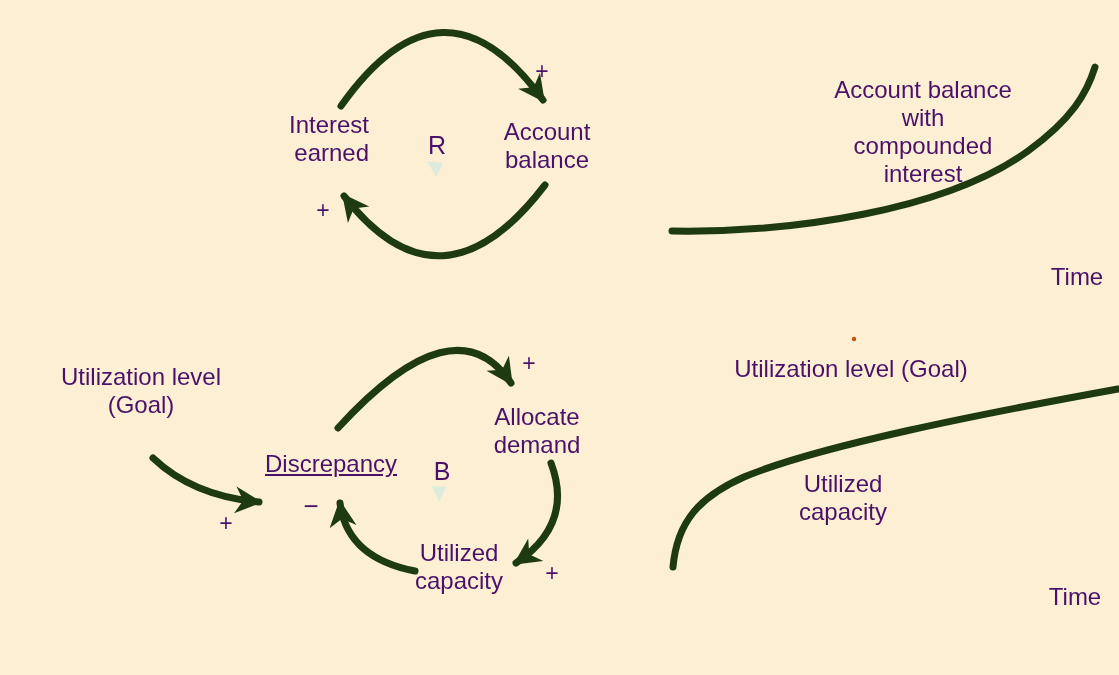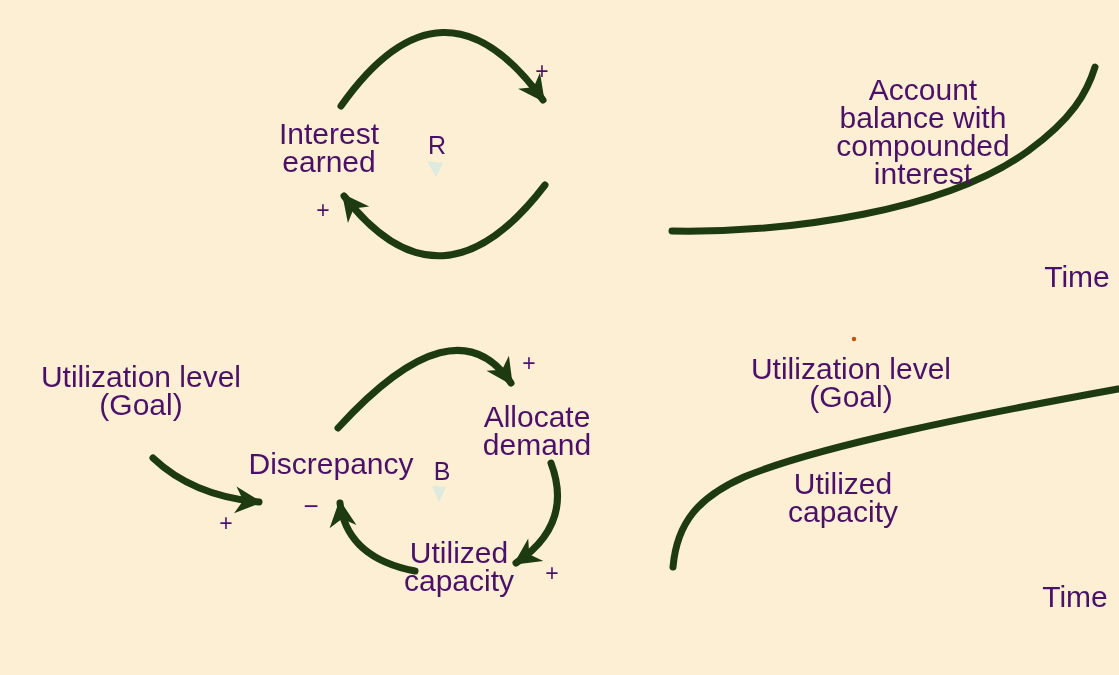--- a/index.html
+++ b/index.html
@@ -11,44 +11,44 @@
     font-family: "Liberation Sans", sans-serif;
     overflow: hidden;
   }
   .layer { position: absolute; left: 0; top: 0; }
   .lbl {
     position: absolute;
     transform: translateX(-50%);
     white-space: pre-line;
     text-align: center;
     color: #4b1168;
-    font-size: 30px;
+    font-size: 24px;
     line-height: 28px;
     font-weight: 400;
   }
   .loop-id { font-size: 25px; }
   .sign { font-size: 23px; }
   .minus { font-size: 26px; }
 
   
-  .node-interest   { left: 329px;  top: 120px; }
+  .node-interest   { left: 329px;  top: 111px; text-align: right; }
   .loop-r          { left: 437px;  top: 131px; }
   .node-account    { left: 547px;  top: 118px; }
   .sign-r-top      { left: 542px;  top: 57px;  }
   .sign-r-bottom   { left: 323px;  top: 196px; }
   .caption-r       { left: 460px;  top: 279px; }
 
   
   .graph1-title    { left: 923px;  top: 76px;  }
   .time-1          { left: 1077px; top: 263px; }
 
   
   .node-goal       { left: 141px;  top: 363px; }
   .sign-goal       { left: 226px;  top: 509px; }
-  .node-discrepancy{ left: 331px;  top: 450px; }
+  .node-discrepancy{ left: 331px;  top: 450px; text-decoration: underline; }
   .sign-minus      { left: 311px;  top: 492px; }
   .loop-b          { left: 442px;  top: 457px; }
   .node-allocate   { left: 537px;  top: 403px; }
   .sign-allocate   { left: 529px;  top: 349px; }
   .node-utilized   { left: 459px;  top: 539px; }
   .sign-utilized   { left: 552px;  top: 559px; }
   .caption-b       { left: 454px;  top: 630px; }
 
   
   .graph2-goal     { left: 851px;  top: 355px; }
@@ -78,20 +78,22 @@
     <polygon points="432,486 446,487 439,502" fill="#d9eadf" opacity="0.9"></polygon>
 
     <path d="M 672 231 C 790 233 945 211 1028 151 C 1072 119 1087 93 1095 67" fill="none" stroke="#1d3a10" stroke-width="7" stroke-linecap="round"></path>
     <path d="M 673 567 C 677 522 699 497 744 477 C 818 446 980 414 1118 389" fill="none" stroke="#1d3a10" stroke-width="7" stroke-linecap="round"></path>
     <circle cx="854" cy="339" r="2.2" fill="#c8500f"></circle>
   </svg>
 
   <div class="lbl node-interest">Interest
 earned</div>
   <div class="lbl loop-id loop-r">R</div>
+  <div class="lbl node-account">Account
+balance</div>
   <div class="lbl sign sign-r-top">+</div>
   <div class="lbl sign sign-r-bottom">+</div>
 
   <div class="lbl graph1-title">Account balance with
 compounded interest</div>
   <div class="lbl time-1">Time</div>
 
   <div class="lbl node-goal">Utilization level
 (Goal)</div>
   <div class="lbl sign sign-goal">+</div>

